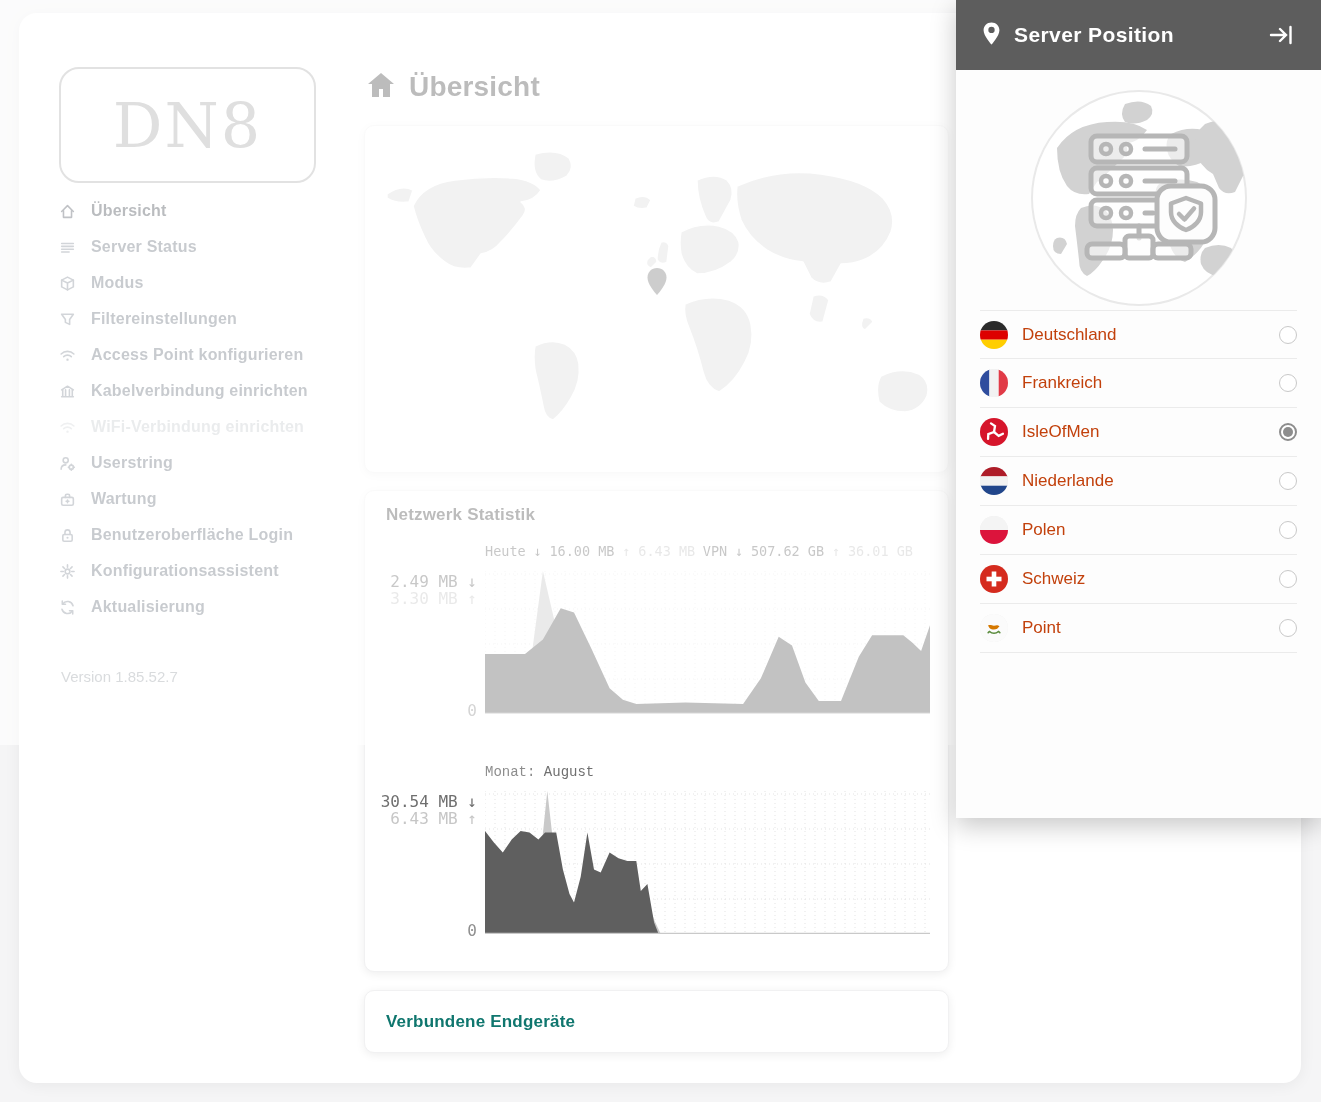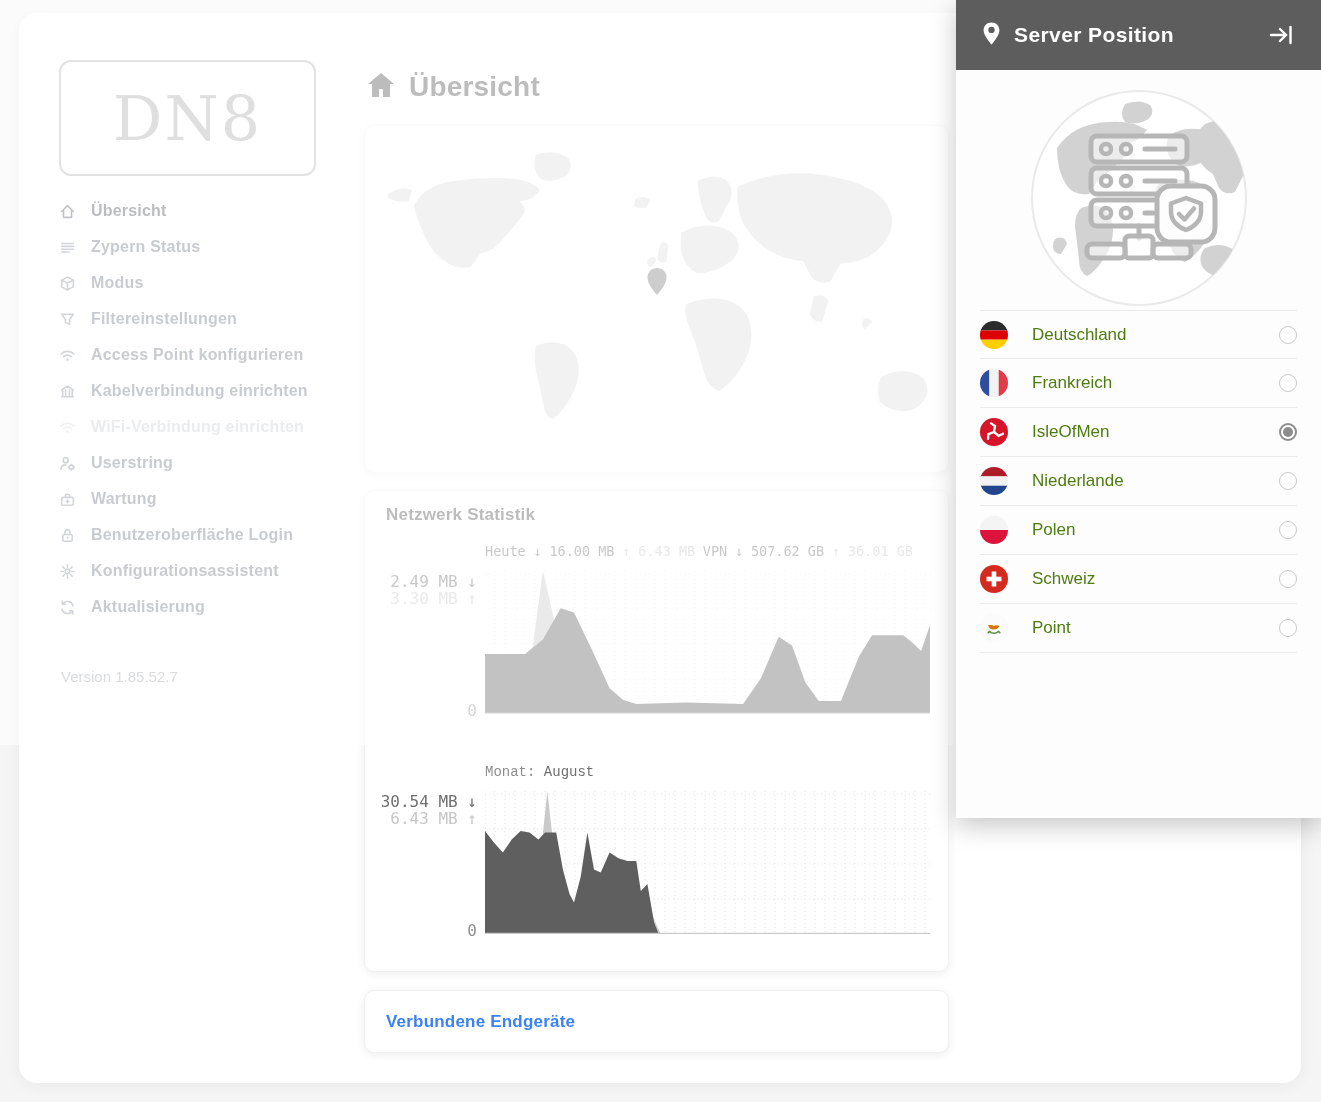--- a/index.html
+++ b/index.html
@@ -5,22 +5,22 @@
   * { margin:0; padding:0; box-sizing:border-box; }
   html,body { width:1321px; height:1102px; }
   body { font-family:"Liberation Sans", sans-serif; background:#f5f5f6; overflow:hidden; }
   .page { position:relative; width:1321px; height:1102px; background:#f5f5f6; }
 
   
   .main-card { position:absolute; left:19px; top:13px; width:1282px; height:1070px;
     background:#ffffff; border-radius:18px; box-shadow:0 2px 16px rgba(0,0,0,.06); }
 
   
-  .logo-box { position:absolute; left:40px; top:47px; width:257px; height:116px;
-    border:2px solid #b3b3b3; border-radius:12px; display:flex; align-items:center; justify-content:center; }
+  .logo-box { position:absolute; left:40px; top:54px; width:257px; height:116px;
+    border:2px solid #b3b3b3; border-radius:20px; display:flex; align-items:center; justify-content:center; }
   .logo-text { font-family:"DejaVu Serif", serif; font-size:62px; color:#ababab; letter-spacing:2px; }
   .nav { position:absolute; left:40px; top:180px; width:280px; }
   .nav-item { display:flex; align-items:center; gap:14px; height:36px; cursor:pointer; }
   .nav-item .nicon { width:18px; height:18px; color:#8a919b; flex:0 0 18px; display:flex; align-items:center; }
   .nav-item .nlabel { font-size:16px; font-weight:700; color:#6e7681; letter-spacing:.2px; white-space:nowrap; }
   .nav-item.active .nlabel { color:#4a5058; } .nav-item.active .nicon { color:#5b6069; }
   .nav-item.disabled .nlabel { color:#c8ccd0; } .nav-item.disabled .nicon { color:#d4d7da; }
   .version { position:absolute; left:42px; top:655px; font-size:15px; color:#9ba1a7; }
 
   
@@ -29,21 +29,21 @@
   .page-title { font-size:28px; font-weight:800; color:#4f4f4f; letter-spacing:.2px; }
 
   .card { position:absolute; background:#fff; border:1px solid #f1f1f2; border-radius:10px;
     box-shadow:0 2px 10px rgba(0,0,0,.07); }
   .map-card { left:345px; top:112px; width:585px; height:348px; padding:20px; }
   .stats-card { left:345px; top:477px; width:585px; height:482px; }
   .devices-card { left:345px; top:977px; width:585px; height:63px; display:flex; align-items:center; padding-left:21px; }
 
   .card-h { font-size:17px; font-weight:700; color:#4f4f4f; letter-spacing:.2px; }
   .stats-card .card-h { position:absolute; left:21px; top:14px; }
-  .devices-card .card-h { color:#3b82f6; }
+  .devices-card .card-h { color:#0f766e; }
   .stats-row { position:absolute; left:120px; top:52px; width:428px; display:flex; justify-content:space-between;
     font-family:"DejaVu Sans Mono", monospace; font-size:13.5px; color:#6f6f6f; }
   .stats-row .up { color:#c3c3c3; }
   .stats-row b { font-weight:400; }
 
   .chart-plot { position:absolute; left:120px; width:445px; height:143px; }
   #chart-today { top:80px; } #chart-month { top:300px; }
   .ylab { position:absolute; width:108px; text-align:right; font-family:"DejaVu Sans Mono", monospace; font-size:16px; }
   .ylab.down { color:#6f6f6f; } .ylab.up { color:#c6c6c6; } .ylab.zero { color:#8f8f8f; }
   .yl-t-down { left:4px; top:81px; } .yl-t-up { left:4px; top:98px; } .yl-t-zero { left:4px; top:210px; }
@@ -61,21 +61,21 @@
   .drawer-header { position:absolute; left:0; top:0; width:100%; height:70px; background:#5d5d5d;
     display:flex; align-items:center; padding:0 26px; }
   .drawer-title { color:#fff; font-size:21px; font-weight:700; letter-spacing:.4px; margin-left:13px; flex:1; }
   .drawer-close { cursor:pointer; display:flex; }
   .globe-wrap { position:absolute; left:50%; top:88px; transform:translateX(-50%); }
   .country-list { position:absolute; left:24px; top:310px; width:317px; list-style:none; }
   .country-row { height:49px; display:flex; align-items:center; border-bottom:1px solid #ebebeb; cursor:pointer; }
   .country-row:first-child { border-top:1px solid #ebebeb; }
   .flag { width:28px; height:28px; border-radius:50%; overflow:hidden; flex:0 0 28px;
     box-shadow:0 0 0 1px rgba(0,0,0,.06) inset; }
-  .country-name { font-size:17px; color:#4d7c0f; margin-left:24px; flex:1; }
+  .country-name { font-size:17px; color:#c2410c; margin-left:14px; flex:1; }
   .radio { width:18px; height:18px; border-radius:50%; border:1.5px solid #c9c9c9; background:#fff; position:relative; }
   .radio.selected { border:2px solid #8d8d8d; }
   .radio.selected::after { content:""; position:absolute; left:2px; top:2px; width:10px; height:10px;
     border-radius:50%; background:#8d8d8d; }
   .drawer-footer { position:absolute; left:0; bottom:0; width:100%; height:78px; background:#f8f8f9;
     border-top:1px solid #ececec; }
   .start-btn { position:absolute; left:27px; top:21px; width:311px; height:36px; background:#686868; border:none;
     border-radius:7px; color:#fff; font-size:15px; font-family:"Liberation Sans", sans-serif; cursor:pointer; }
 </style>
 </head>
@@ -97,21 +97,21 @@
             </svg>
           </span>
           <span class="nlabel">Übersicht</span>
         </div>
         <div class="nav-item ">
           <span class="nicon">
             <svg width="17" height="17" viewBox="0 0 16 16" stroke="currentColor" stroke-width="1.5" stroke-linecap="round" stroke-linejoin="round" fill="none">
               <path d="M2.5 4.2h11M2.5 6.9h11M2.5 9.6h11M2.5 12.3h7" fill="none"></path>
             </svg>
           </span>
-          <span class="nlabel">Zypern Status</span>
+          <span class="nlabel">Server Status</span>
         </div>
         <div class="nav-item ">
           <span class="nicon">
             <svg width="17" height="17" viewBox="0 0 16 16" stroke="currentColor" stroke-width="1.5" stroke-linecap="round" stroke-linejoin="round" fill="none">
               <path d="M8 2 13.5 4.8v6.4L8 14 2.5 11.2V4.8Z" fill="none"></path>
               <path d="M2.5 4.8 8 7.6l5.5-2.8M8 7.6V14" fill="none"></path>
             </svg>
           </span>
           <span class="nlabel">Modus</span>
         </div>

